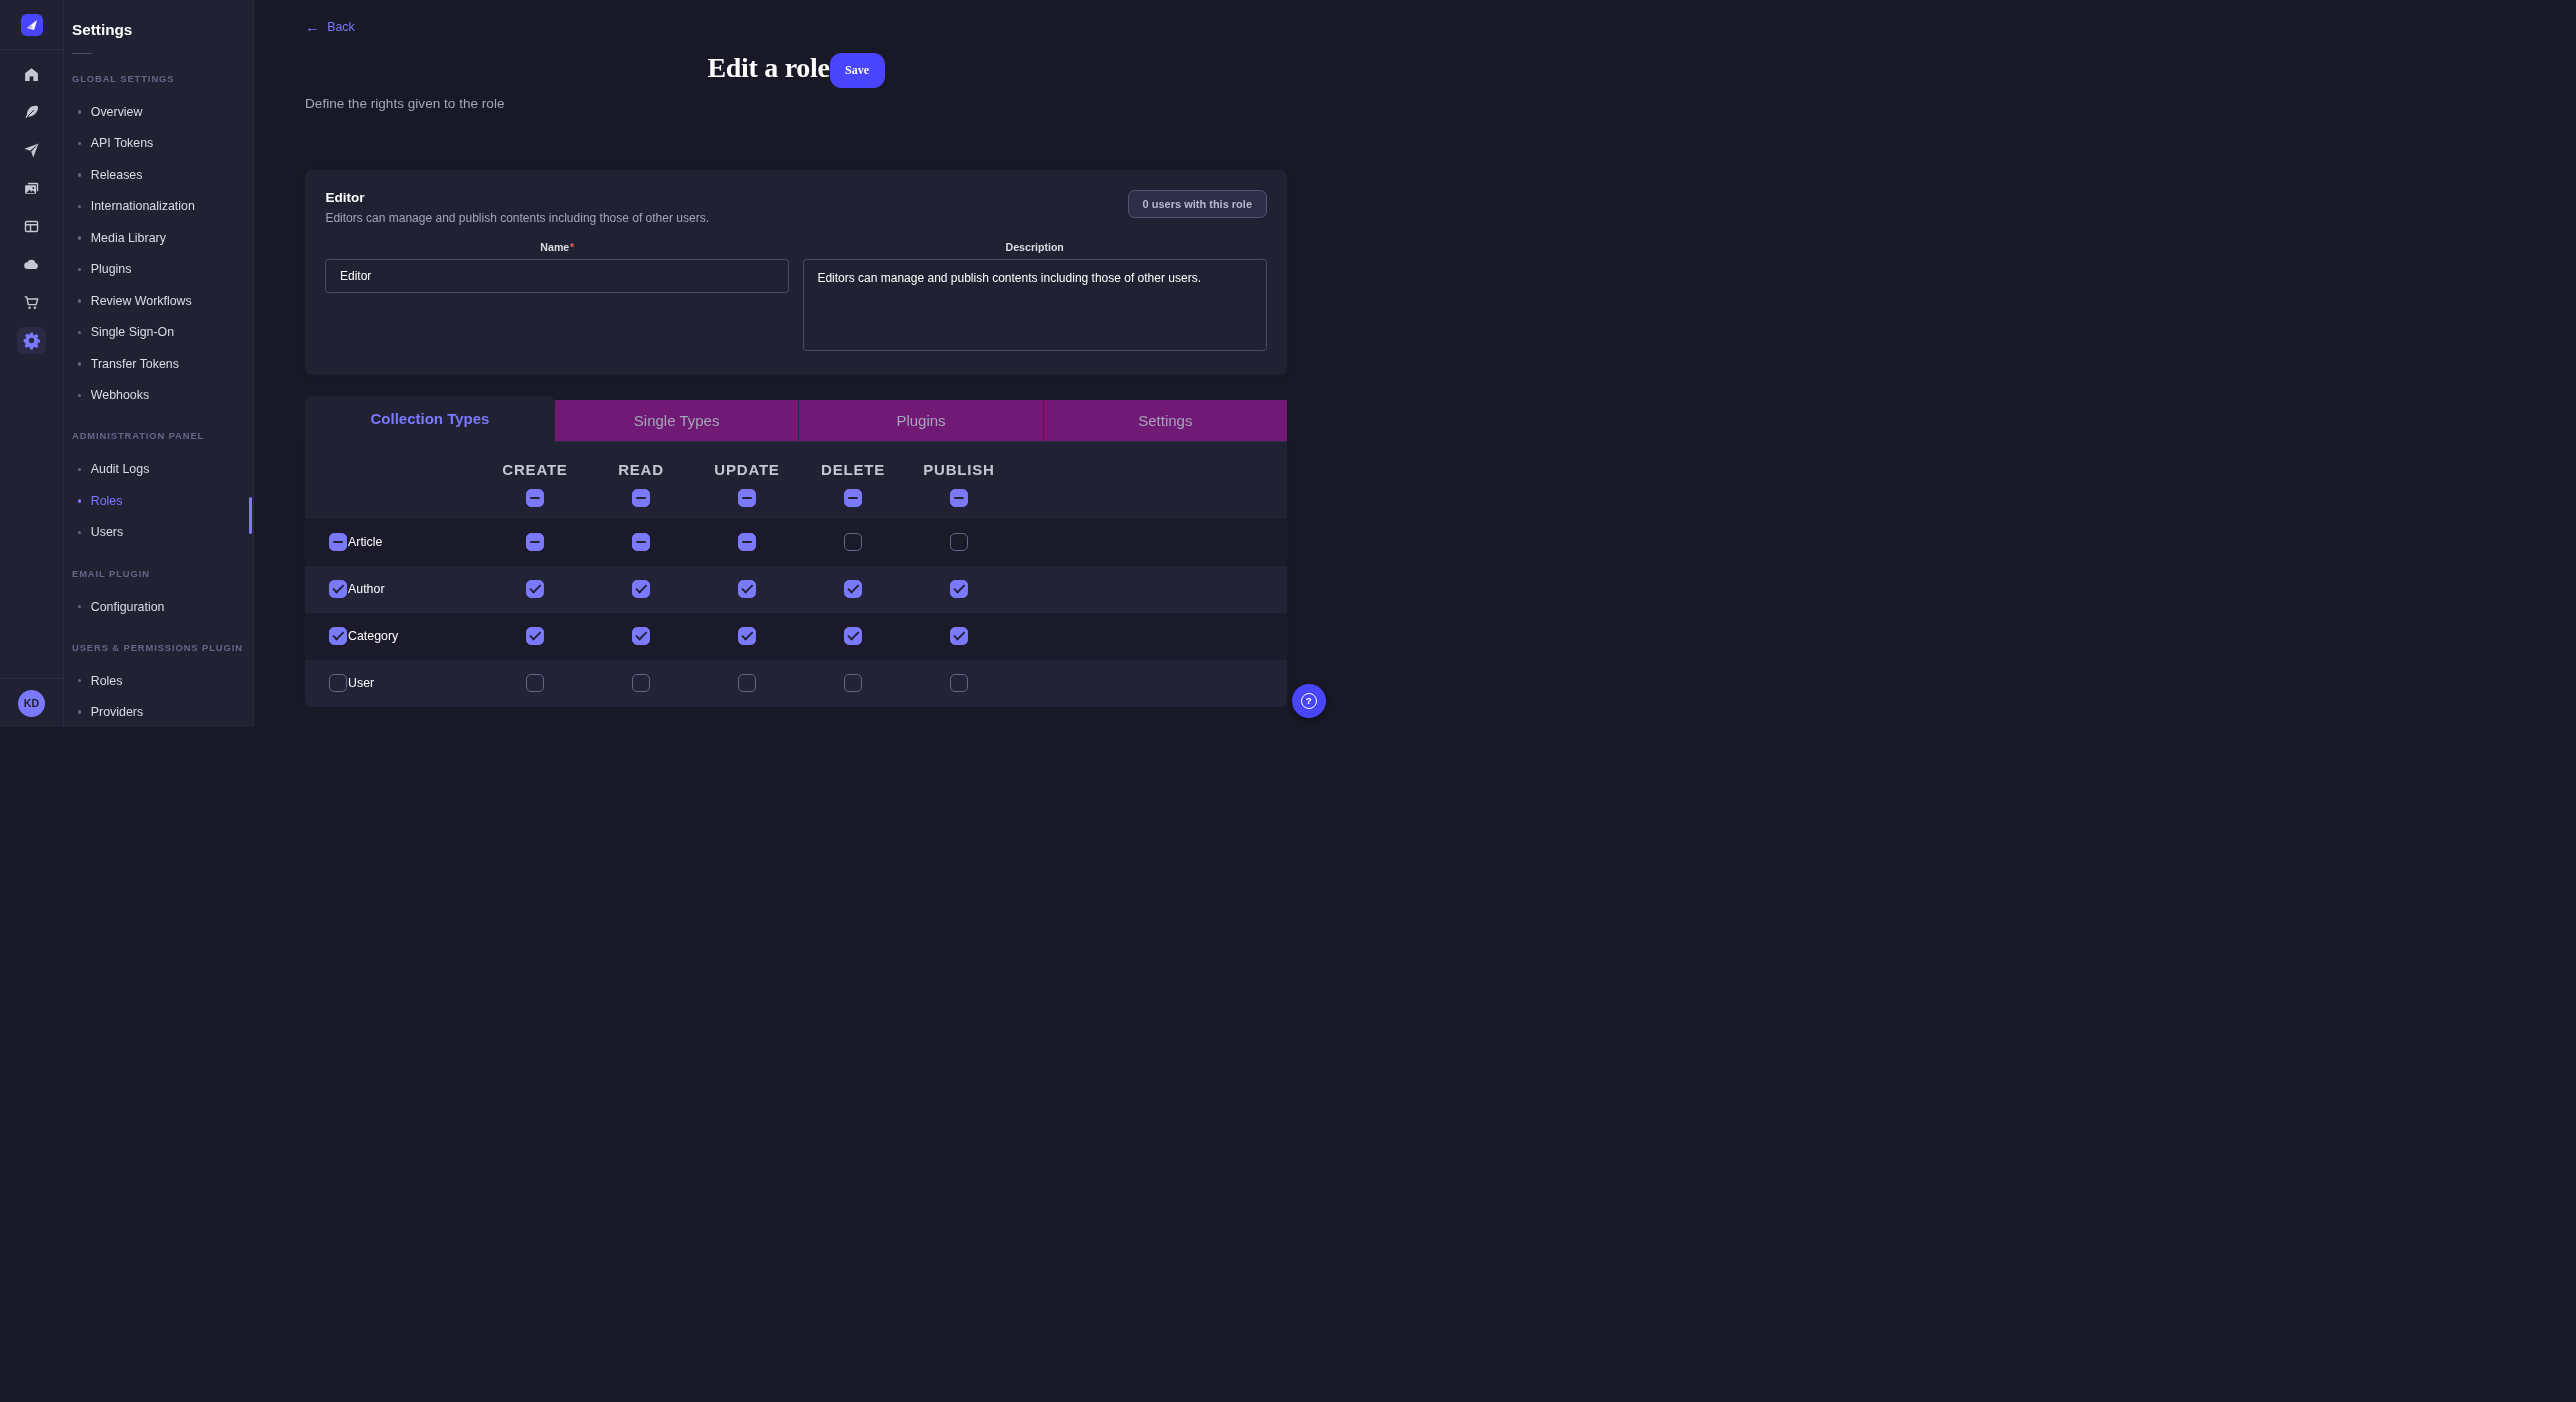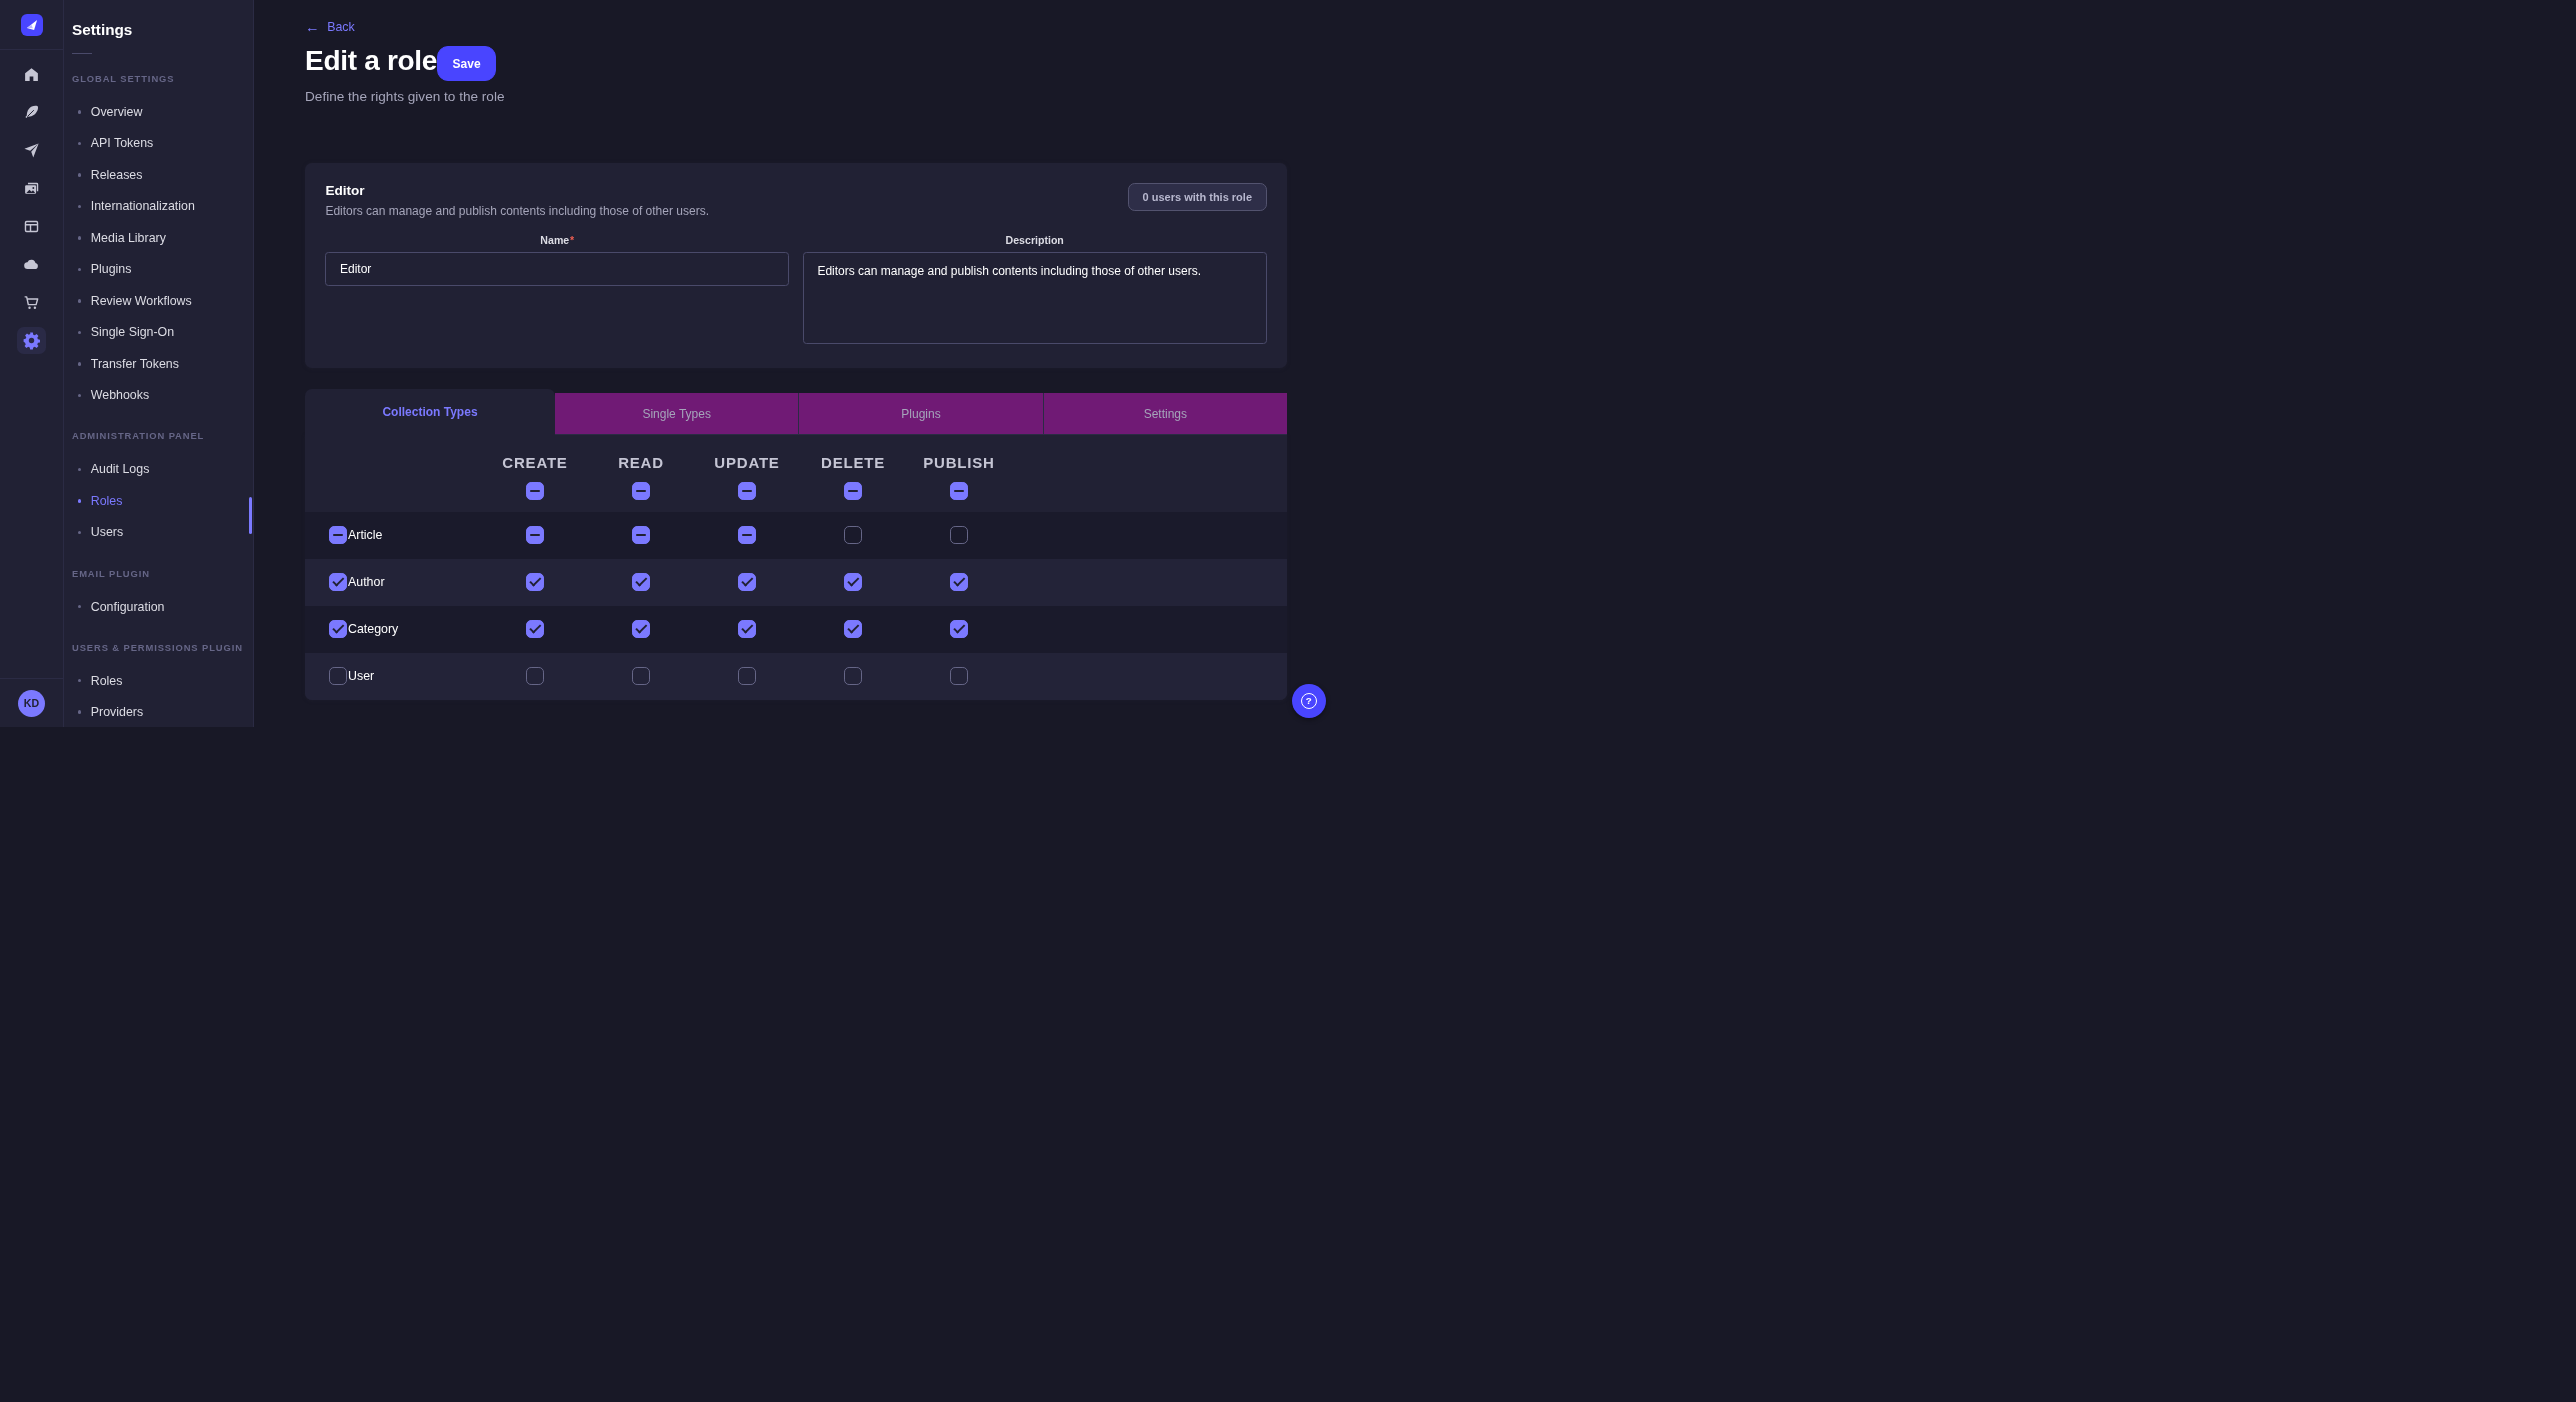--- a/index.html
+++ b/index.html
@@ -36,21 +36,21 @@
   .subnav-item.active { color:#7b79ff; }
   .subnav-item.active .bullet { background:#7b79ff; }
   .subnav-scroll-thumb { position:absolute; right:0.9px; top:497px; width:3.4px; height:37px;
                          background:#7b79ff; border-radius:1.7px; cursor:pointer; }
 
   
   .main { position:absolute; left:255px; top:0; right:0; bottom:0; background:#181826;
           padding:20.4px 49px 0 50px; overflow:hidden; }
   .back-row { display:flex; align-items:center; gap:7.7px; color:#7b79ff; font-size:12.4px; cursor:pointer; width:max-content; }
   .back-arrow { font-size:14.5px; line-height:12px; }
-  .title-row { display:flex; align-items:flex-start; justify-content:flex-start; margin-top:11px; }
+  .title-row { display:flex; align-items:flex-start; justify-content:center; margin-top:18px;font-family:Liberation Serif, serif; }
   .page-title { font-size:28px; font-weight:700; letter-spacing:-0.3px; color:#fff; }
   .page-subtitle { font-size:13.6px; color:#a5a5ba; margin-top:7.7px; }
   .save-btn { background:#4945ff; border:0.9px solid #4945ff; color:#fff; font-size:12px; font-weight:600;
               border-radius:11px; padding:0 14.5px; height:35px; cursor:pointer; margin-top:0.9px;
               font-family:inherit; }
 
   
   .role-card { margin-top:59px; background:#212134; border-radius:6.8px; padding:20.4px;
                box-shadow:0 0.9px 3.4px rgba(33,33,52,.35); }
   .role-card-head { display:flex; justify-content:space-between; align-items:flex-start; }
@@ -61,21 +61,21 @@
   .fields { display:grid; grid-template-columns:1fr 1fr; gap:13.6px; margin-top:16px; }
   .field-label { font-size:10.6px; font-weight:700; color:#dcdce4; margin-bottom:6px;text-align:center; }
   .req { color:#ee5e52; margin-left:0.9px; }
   .text-input { width:100%; height:34px; background:#212134; border:0.9px solid #4a4a6a; border-radius:3.4px;
                 color:#fff; font-size:12px; padding:0 13.6px; font-family:inherit; }
   .text-area { width:100%; height:92px; background:#212134; border:0.9px solid #4a4a6a; border-radius:3.4px;
                color:#fff; font-size:12px; padding:9.4px 13.6px; resize:none; font-family:inherit; line-height:1.45; }
 
   
   .tabs { display:flex; margin-top:21px; height:46px; }
-  .tab { display:flex; align-items:center; justify-content:center; font-size:12px; cursor:pointer; }
+  .tab { display:flex; align-items:center; justify-content:center; font-size:15px; cursor:pointer; }
   .tab.active { width:250px; background:#212134; color:#7b79ff; font-weight:600; border-radius:6.8px 6.8px 0 0; height:46px; }
   .tab.inactive { flex:1; color:#a5a5ba; background:#701a75; margin-top:4.3px; height:42px; border-bottom:0.9px solid #2b2b44; }
   .tab.inactive + .tab.inactive { border-left:0.9px solid #2b2b44; }
 
   
   .perm-panel { background:#212134; border-radius:0 0 6.8px 6.8px; overflow:hidden;
                 box-shadow:0 0.9px 3.4px rgba(33,33,52,.35); }
   .perm-header { display:grid; grid-template-columns:177px repeat(5,106px) 1fr; height:77px; }
   .perm-col { display:flex; flex-direction:column; align-items:center; padding-top:19.6px; }
   .col-label { font-size:15px; font-weight:600; letter-spacing:0.8px; color:#c5c5d4; }

